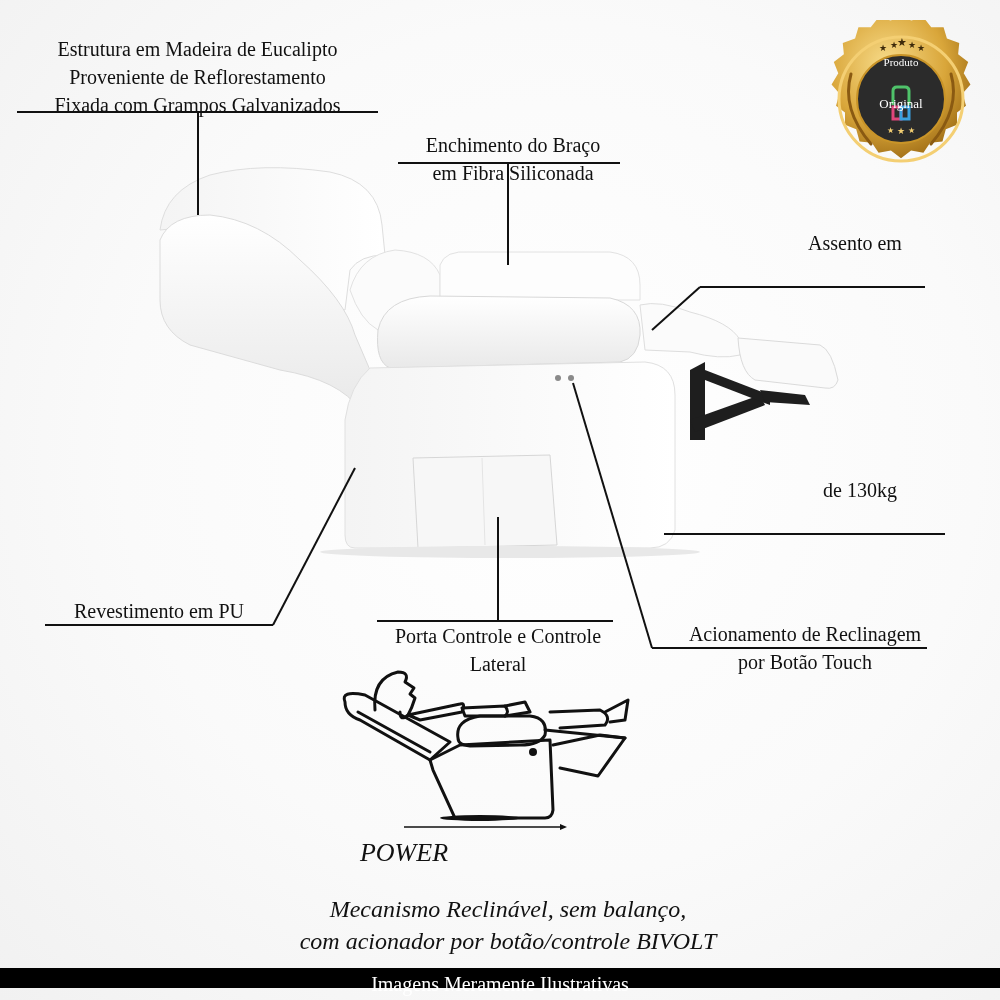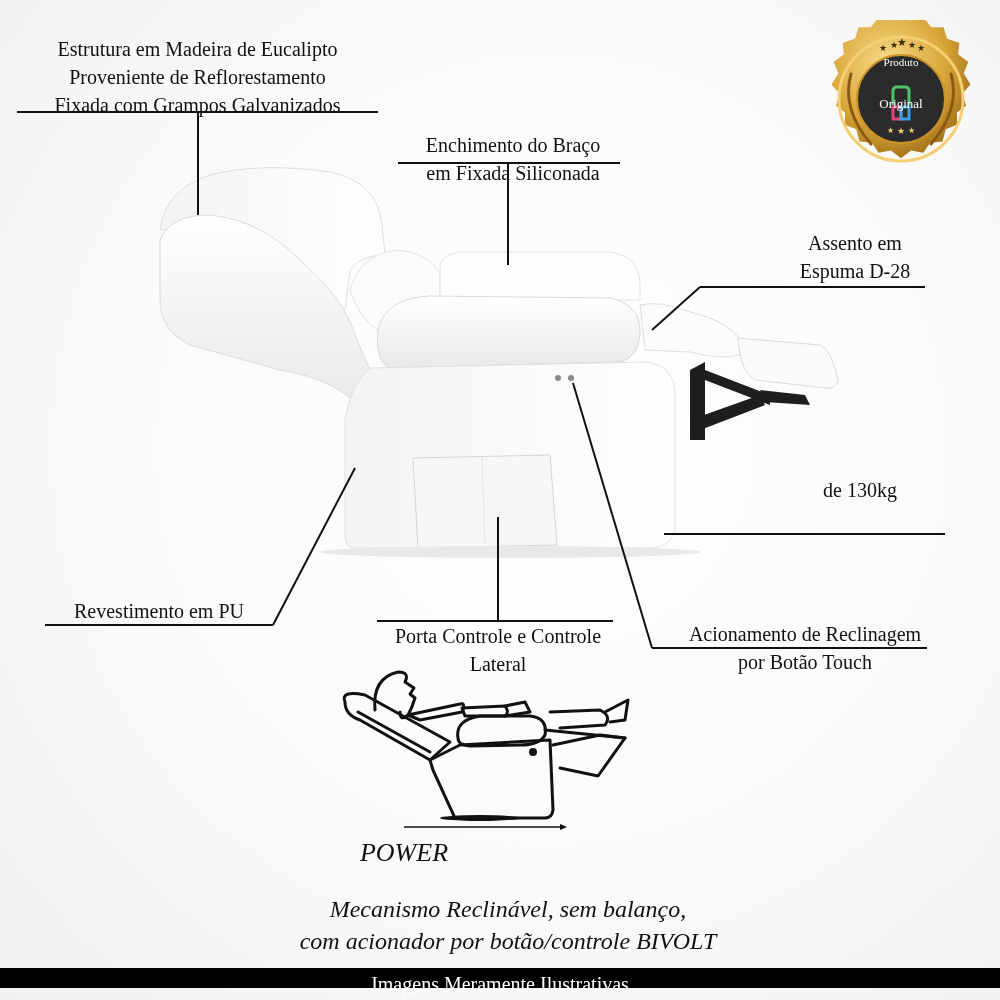--- a/index.html
+++ b/index.html
@@ -89,26 +89,25 @@
 </svg>
 
 <div class="lbl" style="left:17px;width:361px;top:22px;margin-top:13px;">
   <div>Estrutura em Madeira de Eucalipto</div>
   <div>Proveniente de Reflorestamento</div>
   <div>Fixada com Grampos Galvanizados</div>
 </div>
 
 <div class="lbl" style="left:398px;width:230px;top:107px;margin-top:24px;">
   <div>Enchimento do Braço</div>
-  <div>em Fixada Siliconada</div>
+  <div>em Fibra Siliconada</div>
 </div>
 
 <div class="lbl" style="left:760px;width:190px;top:229px;">
   <div>Assento em</div>
-  <div>Espuma D-28</div>
 </div>
 
 <div class="lbl" style="left:770px;width:180px;top:476px;">
   <div>de 130kg</div>
 </div>
 
 <div class="lbl" style="left:45px;width:228px;top:597px;">
   <div>Revestimento em PU</div>
 </div>
 

